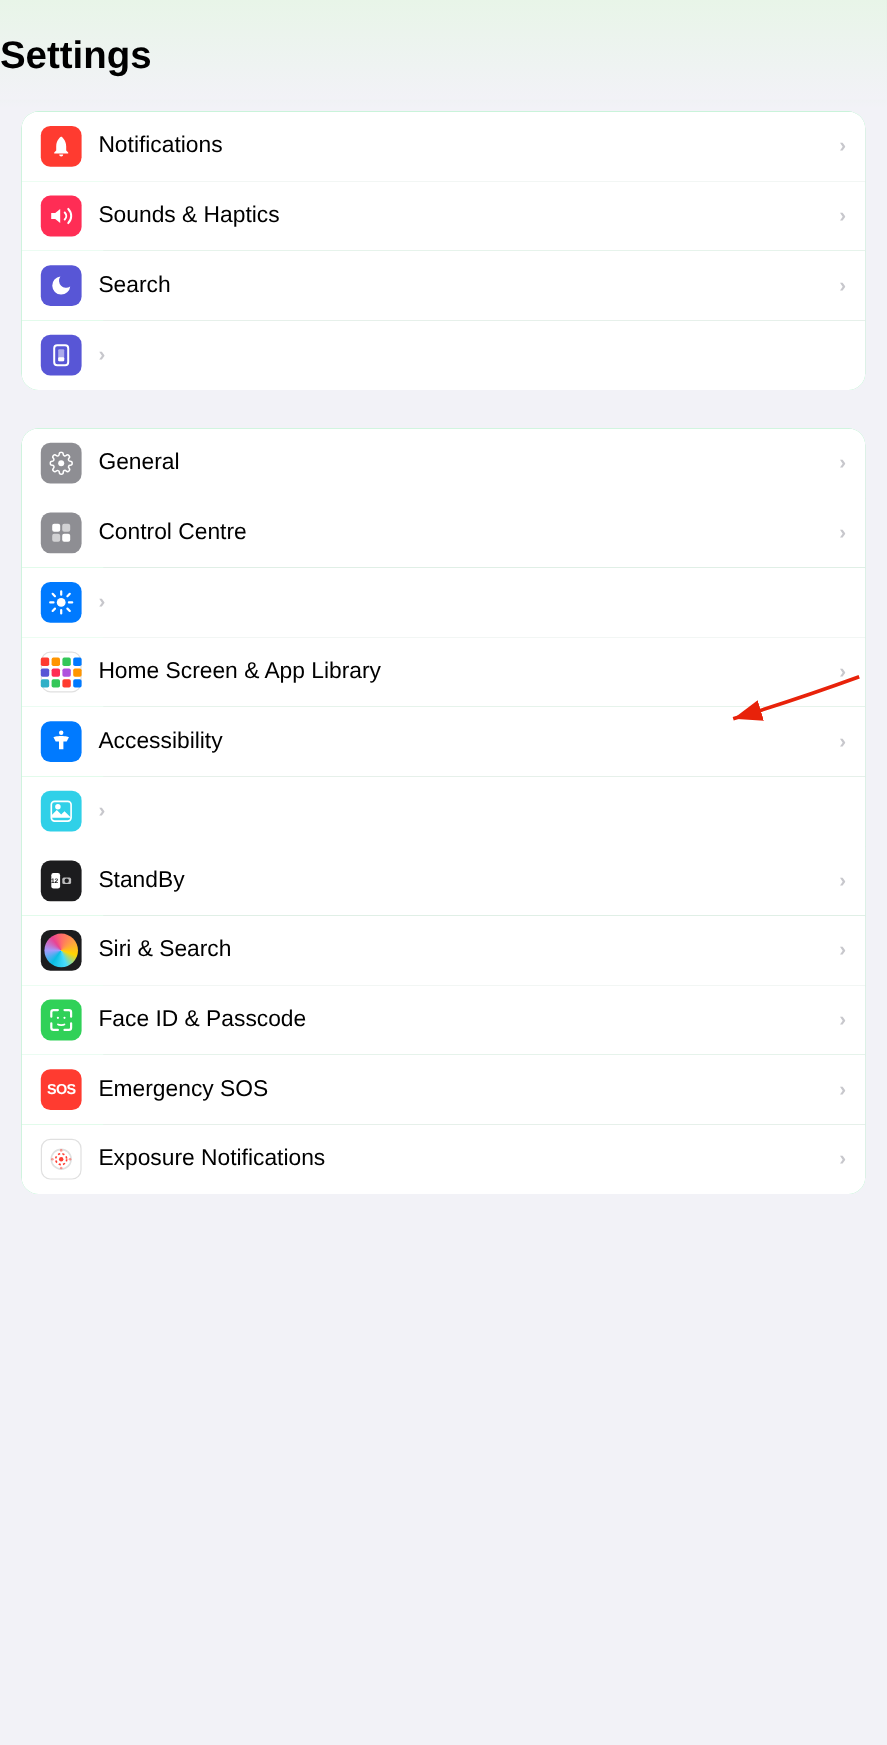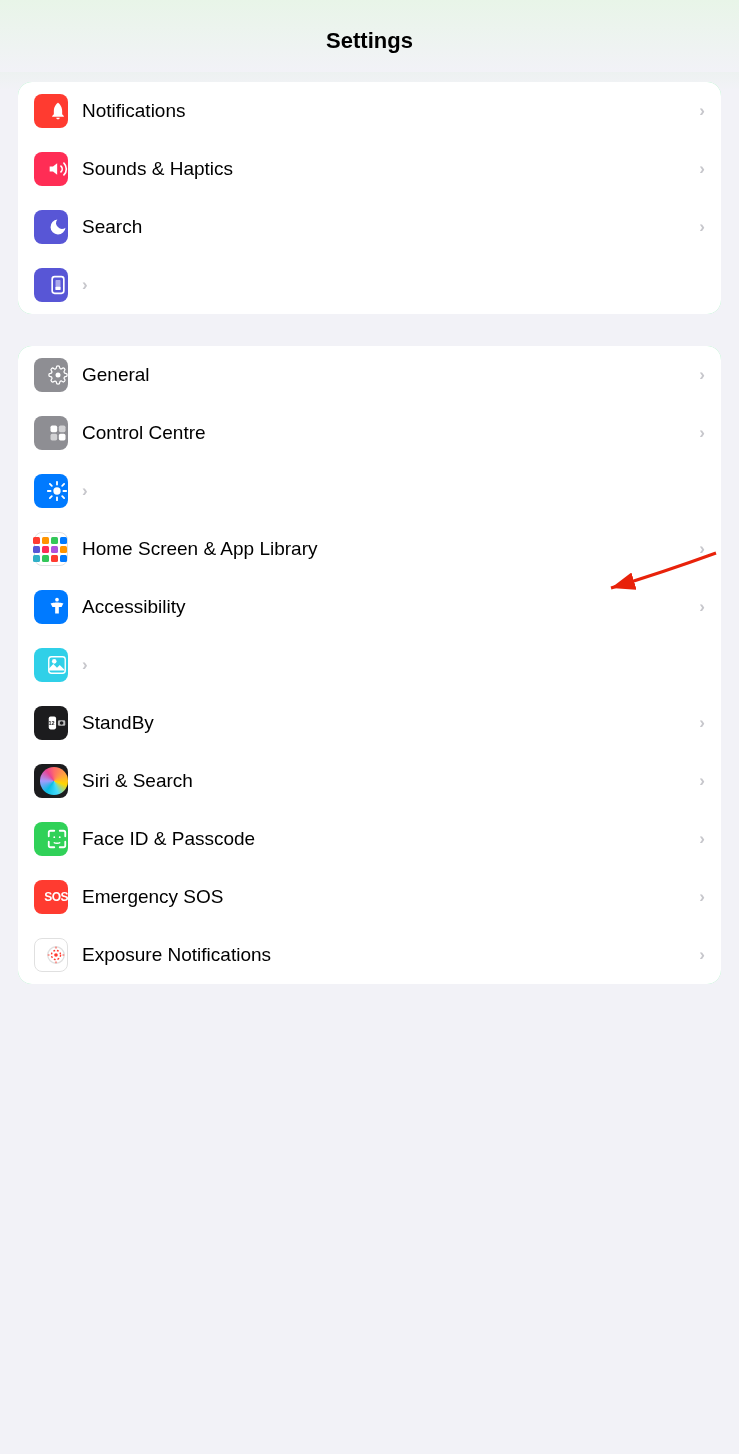--- a/index.html
+++ b/index.html
@@ -6,22 +6,22 @@
 
     body {
       width: 739px;
       min-height: 1454px;
       background: #f2f2f7;
       font-family: -apple-system, 'SF Pro Text', 'Helvetica Neue', Arial, sans-serif;
       position: relative;
     }
 
     .page-title {
-      text-align: center;
-      font-size: 22px;
+      text-align: left;
+      font-size: 32px;
       font-weight: 700;
       color: #000;
       padding: 28px 0 18px;
       background: linear-gradient(to bottom, #e8f5e8 0%, #f2f2f7 100%);
     }
 
     .section {
       background: #86efac;
       border-radius: 14px;
       margin: 10px 18px 10px;
@@ -47,21 +47,21 @@
       height: 0.5px;
       background: #c6c6c8;
     }
 
     .icon-wrap {
       width: 34px;
       height: 34px;
       border-radius: 8px;
       display: flex;
       align-items: center;
-      justify-content: flex-end;
+      justify-content: center;
       margin-right: 14px;
       flex-shrink: 0;
     }
 
     .row-label {
       flex: 1;
       font-size: 19px;
       font-weight: 400;
       color: #000;
     }

